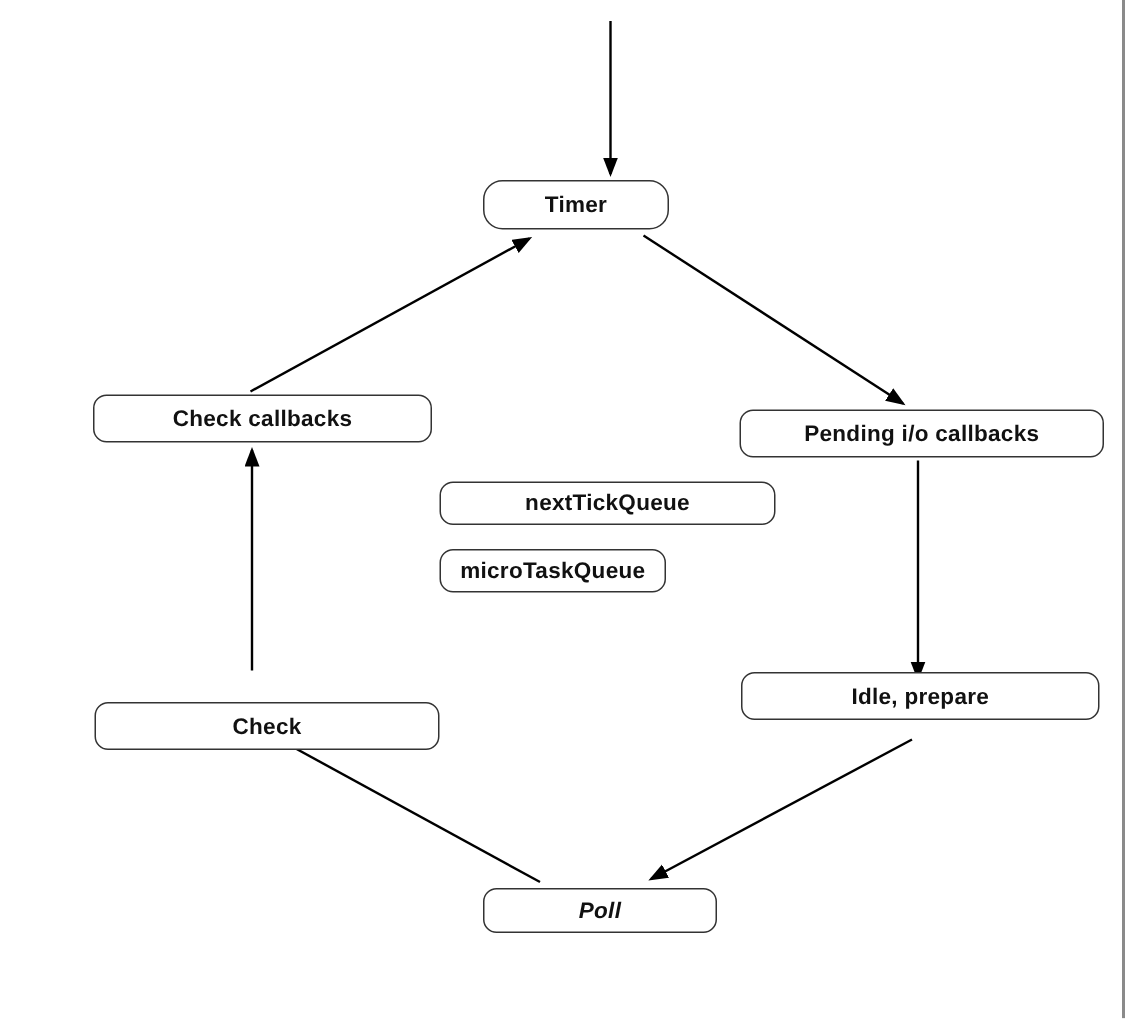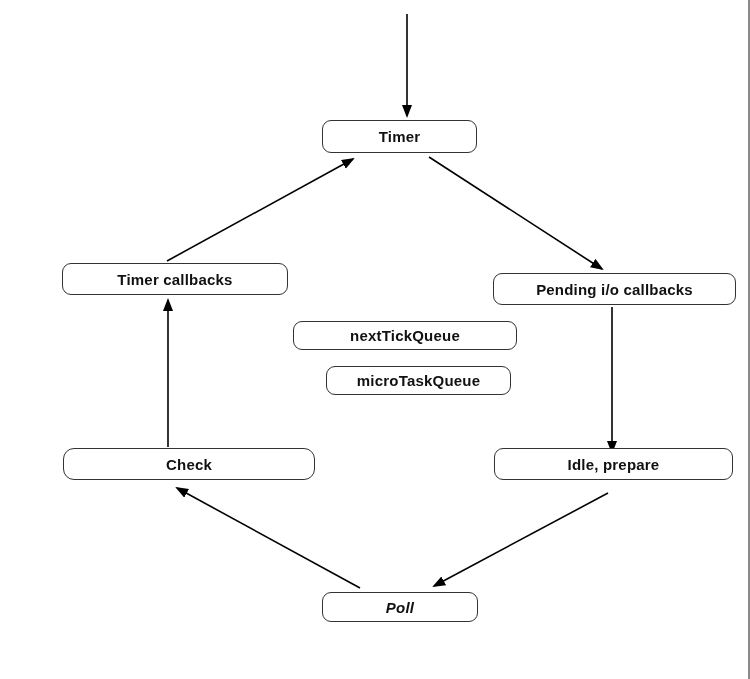--- a/index.html
+++ b/index.html
@@ -59,31 +59,31 @@
     </defs>
     <line x1="407" y1="14" x2="407" y2="116" stroke="#000000" stroke-width="1.6" marker-end="url(#arrowhead)"></line>
     <line x1="167" y1="261" x2="353" y2="159" stroke="#000000" stroke-width="1.6" marker-end="url(#arrowhead)"></line>
     <line x1="429" y1="157" x2="602" y2="269" stroke="#000000" stroke-width="1.6" marker-end="url(#arrowhead)"></line>
     <line x1="612" y1="307" x2="612" y2="452" stroke="#000000" stroke-width="1.6" marker-end="url(#arrowhead)"></line>
     <line x1="608" y1="493" x2="434" y2="586" stroke="#000000" stroke-width="1.6" marker-end="url(#arrowhead)"></line>
     <line x1="360" y1="588" x2="177" y2="488" stroke="#000000" stroke-width="1.6" marker-end="url(#arrowhead)"></line>
     <line x1="168" y1="447" x2="168" y2="300" stroke="#000000" stroke-width="1.6" marker-end="url(#arrowhead)"></line>
   </svg>
 
-  <div class="node" style="left:322px; top:120px; width:155px; height:33px;">Timer</div>
+  <div class="node" style="left:322px; top:120px; width:124px; height:33px;border-radius:13px;">Timer</div>
 
-  <div class="node" style="left:62px; top:263px; width:226px; height:32px;">Timer callbacks</div>
+  <div class="node" style="left:62px; top:263px; width:226px; height:32px;">Check callbacks</div>
 
   <div class="node" style="left:493px; top:273px; width:243px; height:32px;">Pending i/o callbacks</div>
 
   <div class="node" style="left:293px; top:321px; width:224px; height:29px;">nextTickQueue</div>
 
-  <div class="node" style="left:293px; top:366px; width:185px; height:29px;margin-left:33px;">microTaskQueue</div>
+  <div class="node" style="left:293px; top:366px; width:151px; height:29px;">microTaskQueue</div>
 
-  <div class="node" style="left:63px; top:448px; width:252px; height:32px;border-radius:11px;">Check</div>
+  <div class="node" style="left:63px; top:468px; width:230px; height:32px;">Check</div>
 
   <div class="node" style="left:494px; top:448px; width:239px; height:32px;">Idle, prepare</div>
 
   <div class="node" style="left:322px; top:592px; width:156px; height:30px;font-style:italic;">Poll</div>
 
   <div class="window-edge-right"></div>
 
 </div>
 
 </body></html>

